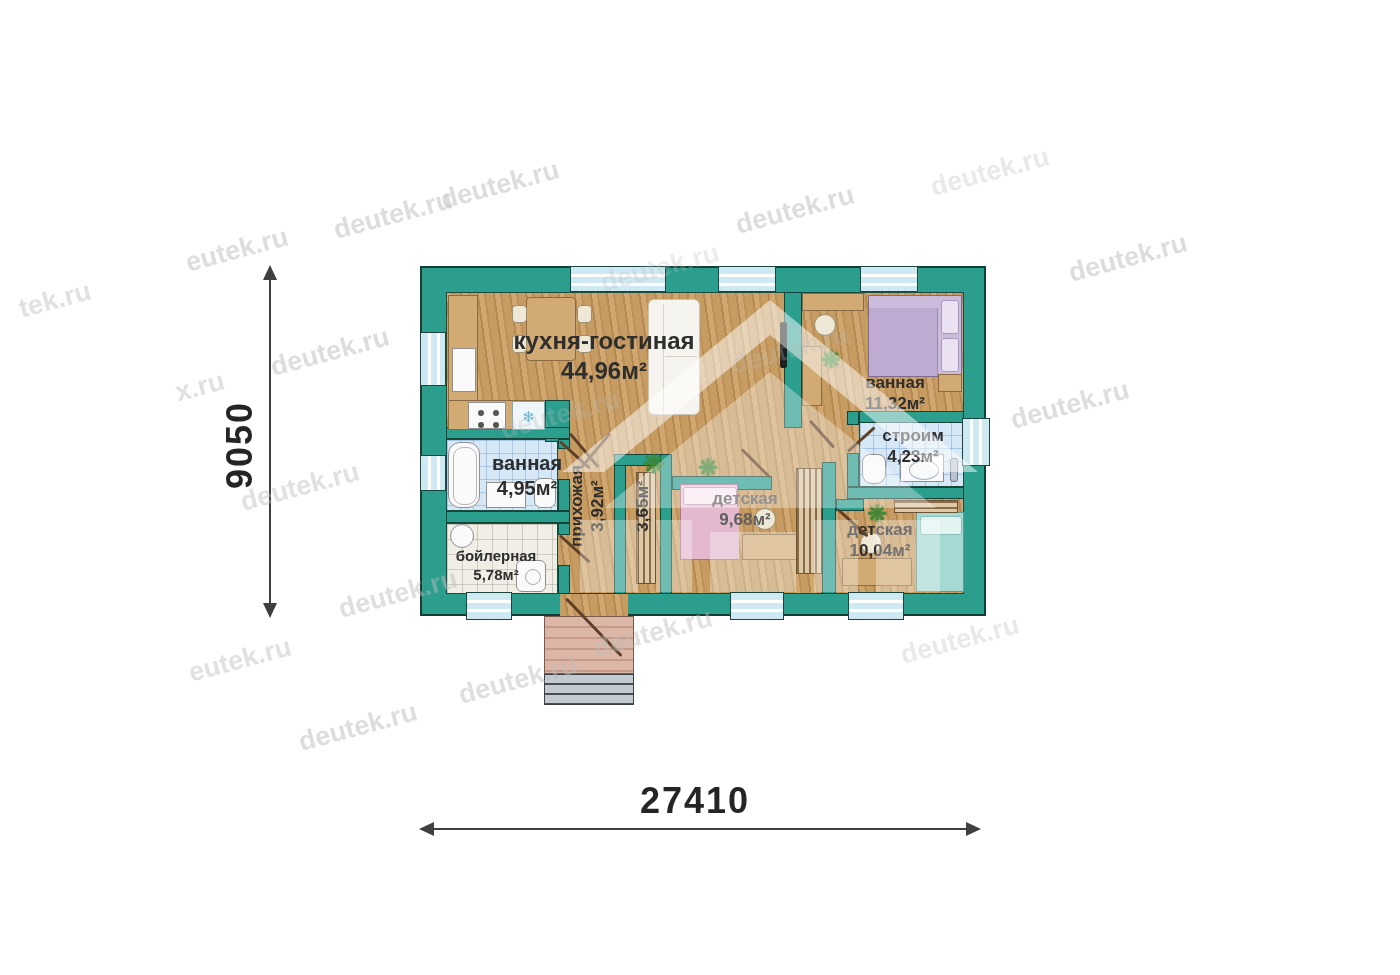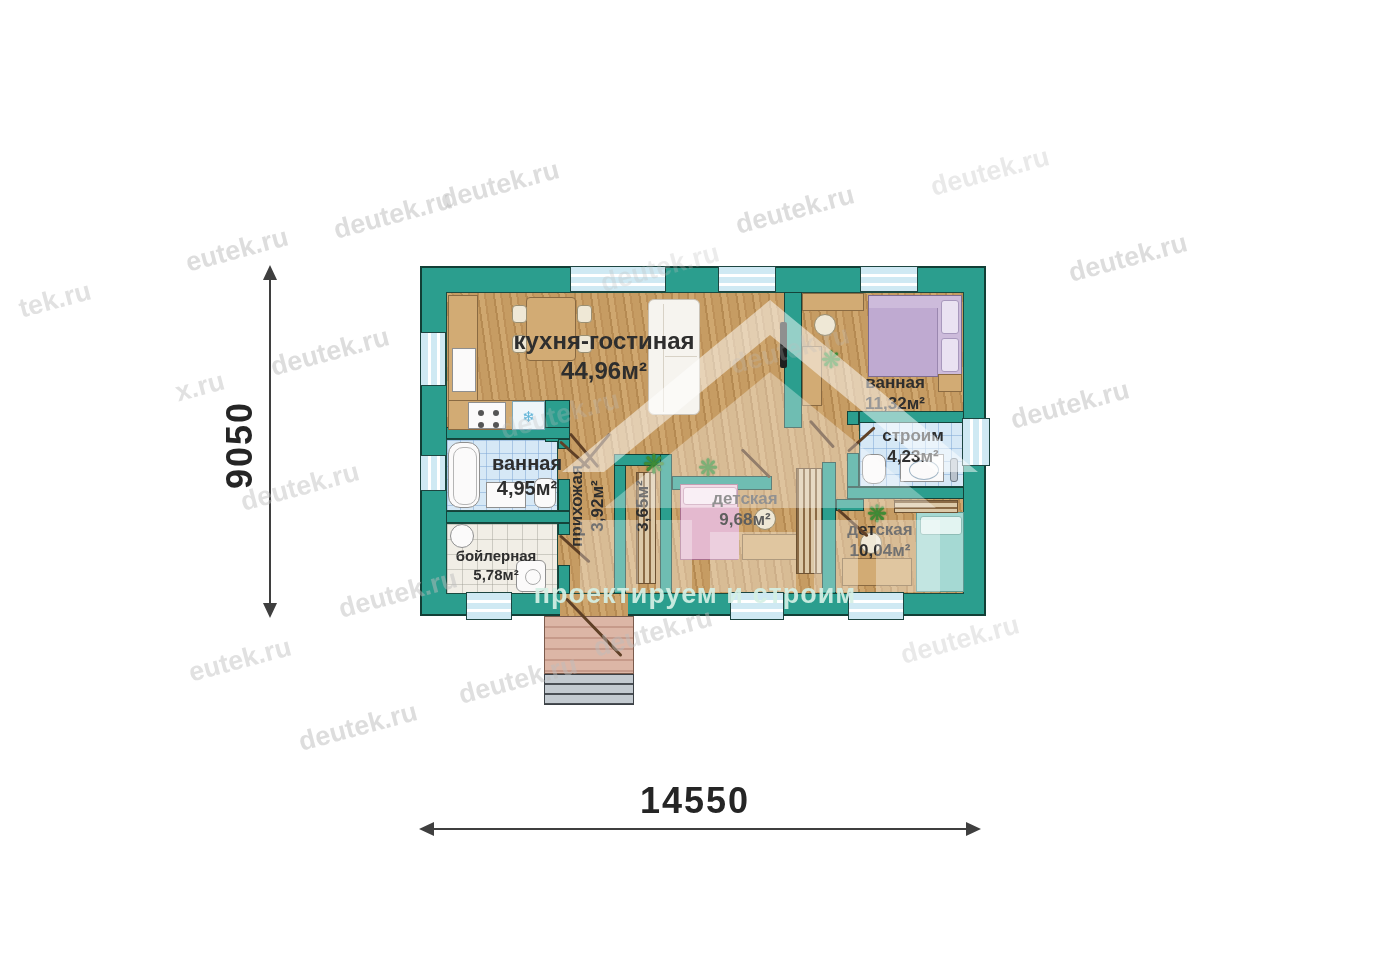--- a/index.html
+++ b/index.html
@@ -215,31 +215,30 @@
 
   <svg id="logo-wm" viewBox="0 0 436 312">
     <polygon points="10,180 218,8 426,180 384,180 218,43 52,180" fill="rgba(255,255,255,0.50)"></polygon>
     <polygon points="52,216 218,80 384,216" fill="rgba(255,255,255,0.32)"></polygon>
     <rect x="28" y="228" width="58" height="72" fill="rgba(255,255,255,0.32)"></rect>
     <rect x="104" y="228" width="36" height="72" fill="rgba(255,255,255,0.32)"></rect>
     <rect x="158" y="240" width="86" height="60" fill="rgba(255,255,255,0.32)"></rect>
     <rect x="262" y="228" width="44" height="72" fill="rgba(255,255,255,0.32)"></rect>
     <rect x="324" y="228" width="64" height="72" fill="rgba(255,255,255,0.32)"></rect>
   </svg>
-  <div id="slogan">проектируем и строим</div>
 
   <div class="dim-line" style="left:269px;top:278px;width:2px;height:326px;"></div>
   <div class="tri" style="left:263px;top:265px;border-left:7px solid transparent;border-right:7px solid transparent;border-bottom:15px solid #3f3f3f;"></div>
   <div class="tri" style="left:263px;top:603px;border-left:7px solid transparent;border-right:7px solid transparent;border-top:15px solid #3f3f3f;"></div>
   <div class="dim-label vert" style="left:240px;top:445px;">9050</div>
 
   <div class="dim-line" style="left:433px;top:828px;width:534px;height:2px;"></div>
   <div class="tri" style="left:419px;top:822px;border-top:7px solid transparent;border-bottom:7px solid transparent;border-right:15px solid #3f3f3f;"></div>
   <div class="tri" style="left:966px;top:822px;border-top:7px solid transparent;border-bottom:7px solid transparent;border-left:15px solid #3f3f3f;"></div>
-  <div class="dim-label" style="left:695px;top:801px;">14550</div>
+  <div class="dim-label" style="left:695px;top:801px;">27410</div>
 
   <div id="wm-layer">
       <span class="wm" style="left: 500px; top: 185px; opacity: 0.5;">deutek.ru</span>
       <span class="wm" style="left: 795px; top: 210px; opacity: 0.5;">deutek.ru</span>
       <span class="wm" style="left: 990px; top: 172px; opacity: 0.32;">deutek.ru</span>
       <span class="wm" style="left: 1128px; top: 258px; opacity: 0.5;">deutek.ru</span>
       <span class="wm" style="left: 393px; top: 215px; opacity: 0.5;">deutek.ru</span>
       <span class="wm" style="left: 237px; top: 250px; opacity: 0.5;">eutek.ru</span>
       <span class="wm" style="left: 55px; top: 300px; opacity: 0.45;">tek.ru</span>
       <span class="wm" style="left: 330px; top: 352px; opacity: 0.5;">deutek.ru</span>

